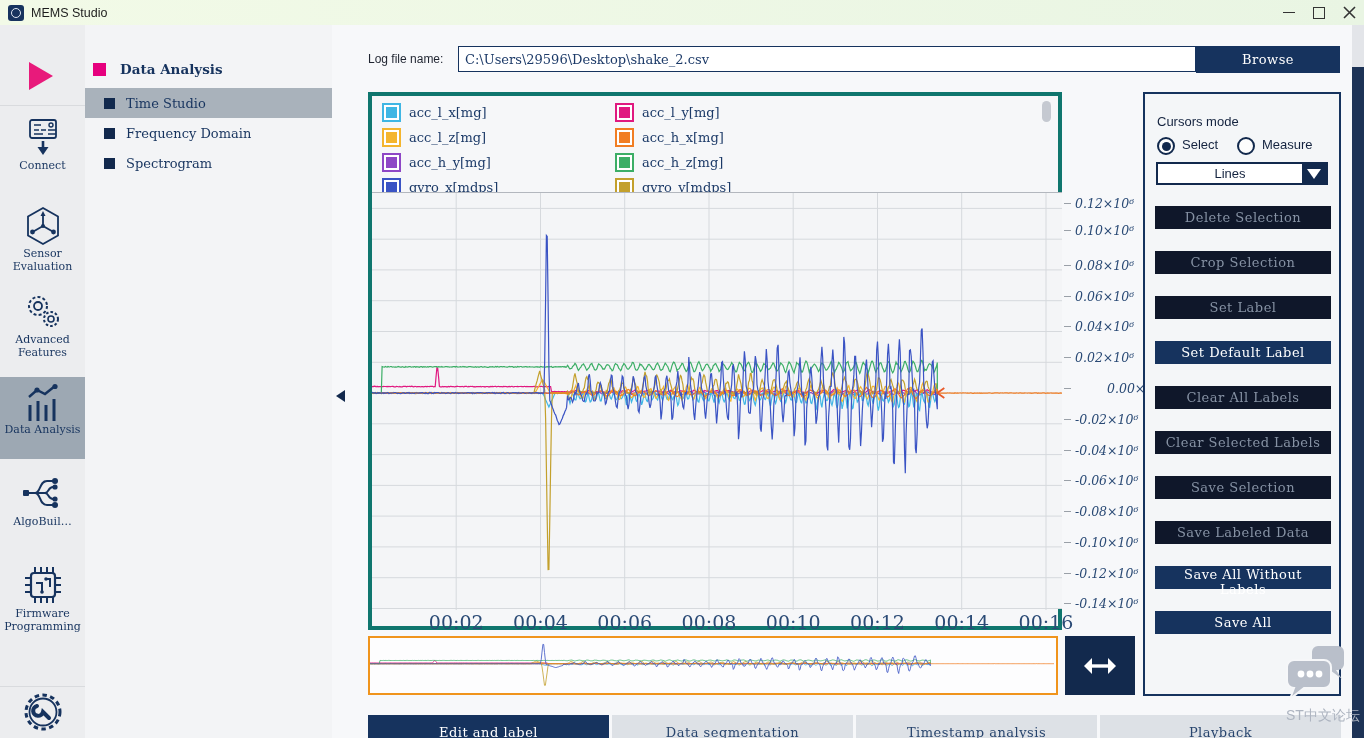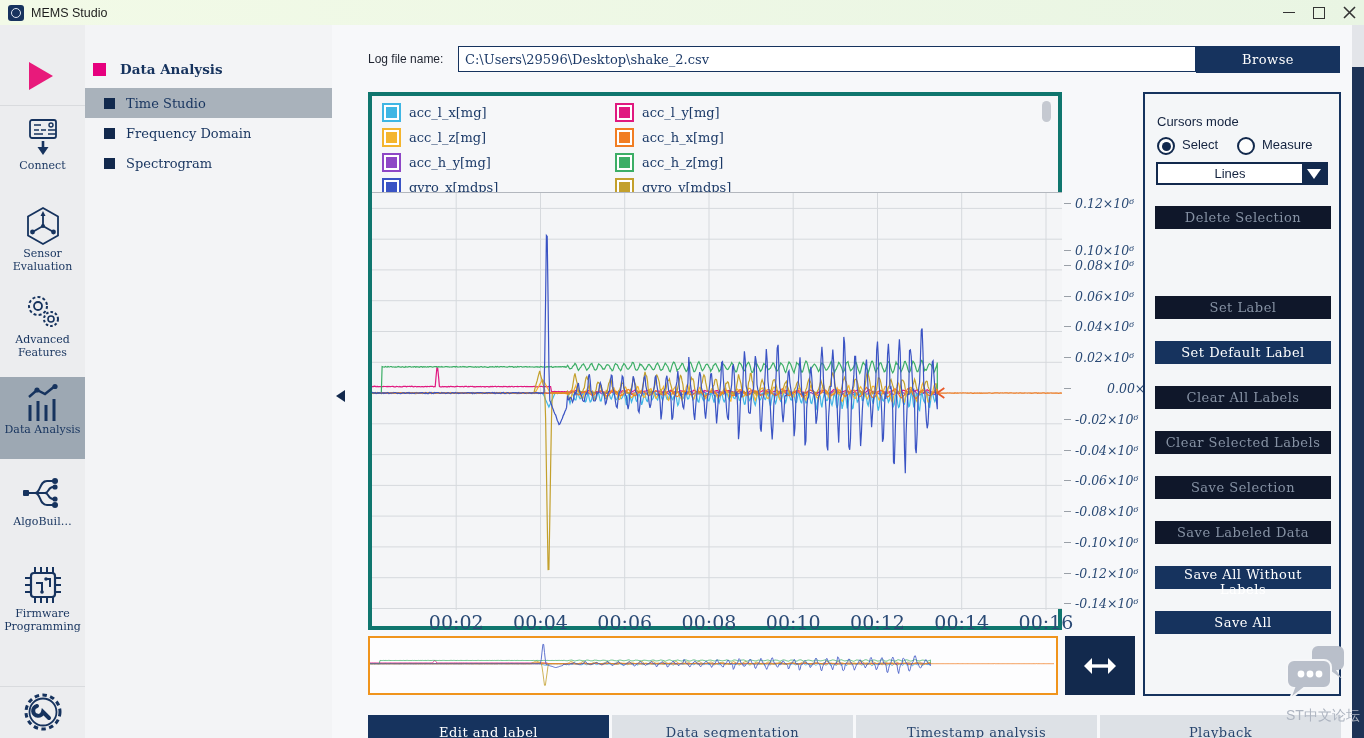--- a/index.html
+++ b/index.html
@@ -301,21 +301,21 @@
       <span class="xtick" style="left: 477.495px;">00:12</span>
       <span class="xtick" style="left: 561.744px;">00:14</span>
       <span class="xtick" style="left: 645.993px;">00:16</span>
     </div>
 </div>
 <div id="y-axis">
     <div class="ytick" style="top: 6.38745px;">
       <i></i>
       <span>0.12×10⁶</span>
     </div>
-    <div class="ytick" style="top: 53px; text-align: center;">
+    <div class="ytick" style="top: 33px; text-align: center;">
       <i></i>
       <span>0.10×10⁶</span>
     </div>
     <div class="ytick" style="top: 67.9373px;">
       <i></i>
       <span>0.08×10⁶</span>
     </div>
     <div class="ytick" style="top: 98.7122px;">
       <i></i>
       <span>0.06×10⁶</span>
@@ -372,20 +372,21 @@
     <span class="radio"></span>
     <span class="radio-lbl">Measure</span>
   </div>
   <div id="lines-dd">
     <span class="val">Lines</span>
     <span class="caret">
         <b></b>
       </span>
   </div>
   <button class="pbtn off" style="top:112px">Delete Selection</button>
+  <button class="pbtn off" style="top:157px">Crop Selection</button>
   <button class="pbtn off" style="top:202px">Set Label</button>
   <button class="pbtn on" style="top:247px">Set Default Label</button>
   <button class="pbtn off" style="top:292px">Clear All Labels</button>
   <button class="pbtn off" style="top:337px">Clear Selected Labels</button>
   <button class="pbtn off" style="top:382px">Save Selection</button>
   <button class="pbtn off" style="top:427px">Save Labeled Data</button>
   <button class="pbtn on" style="top:472px">Save All Without Labels</button>
   <button class="pbtn on" style="top:517px">Save All</button>
 </div>
 

